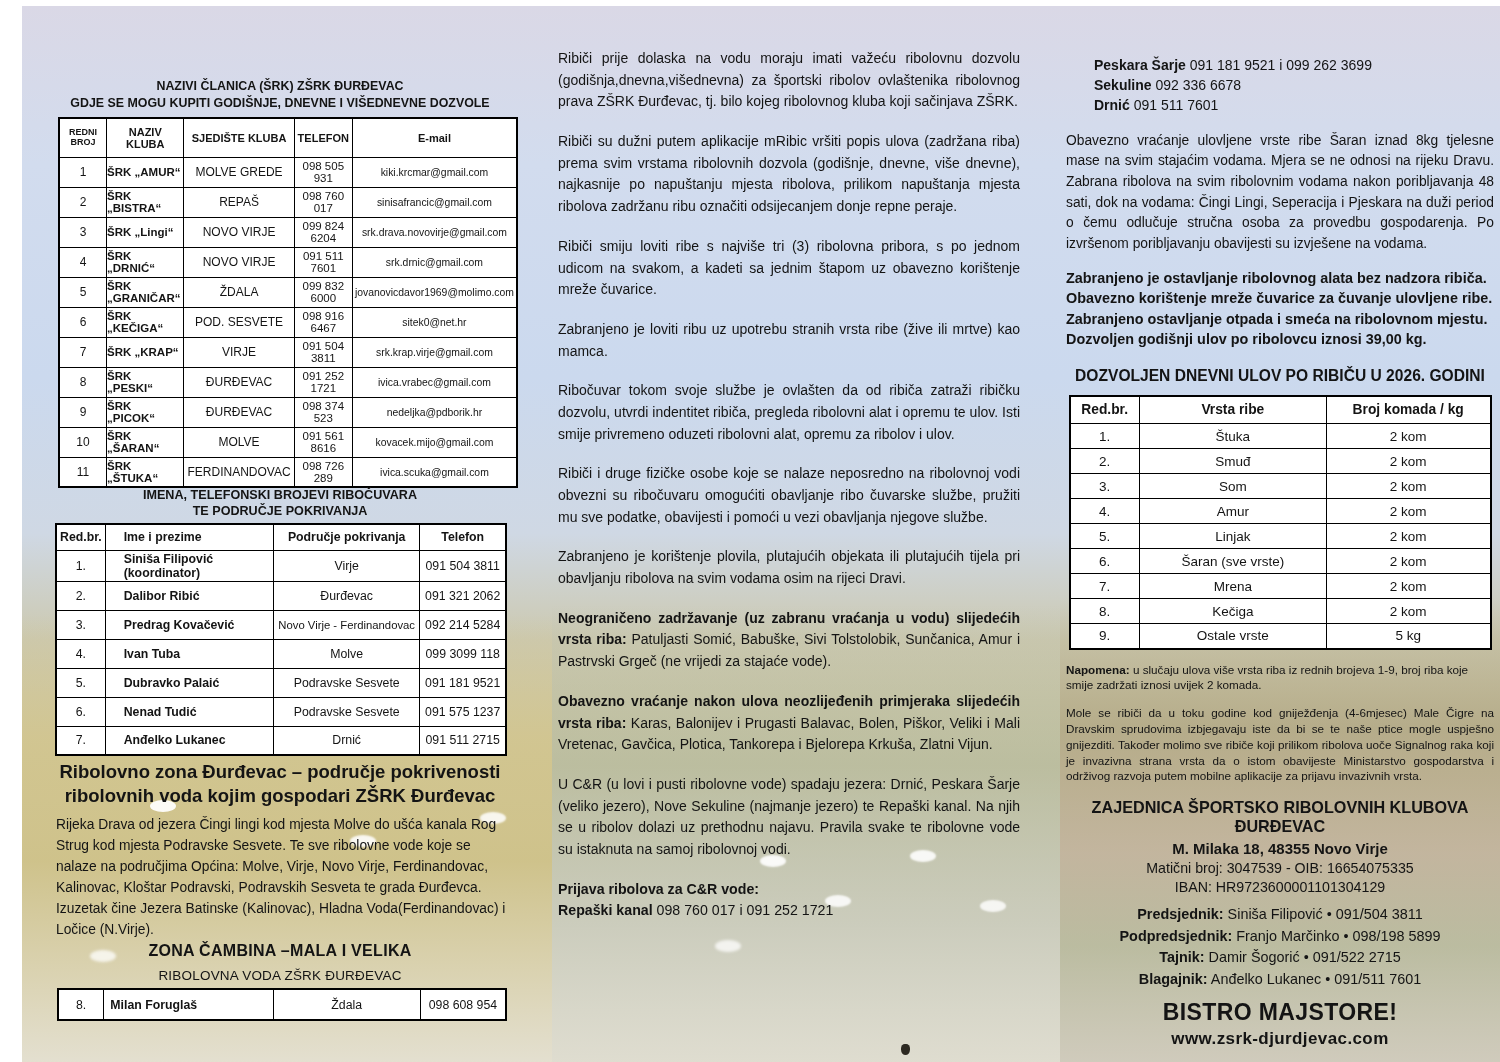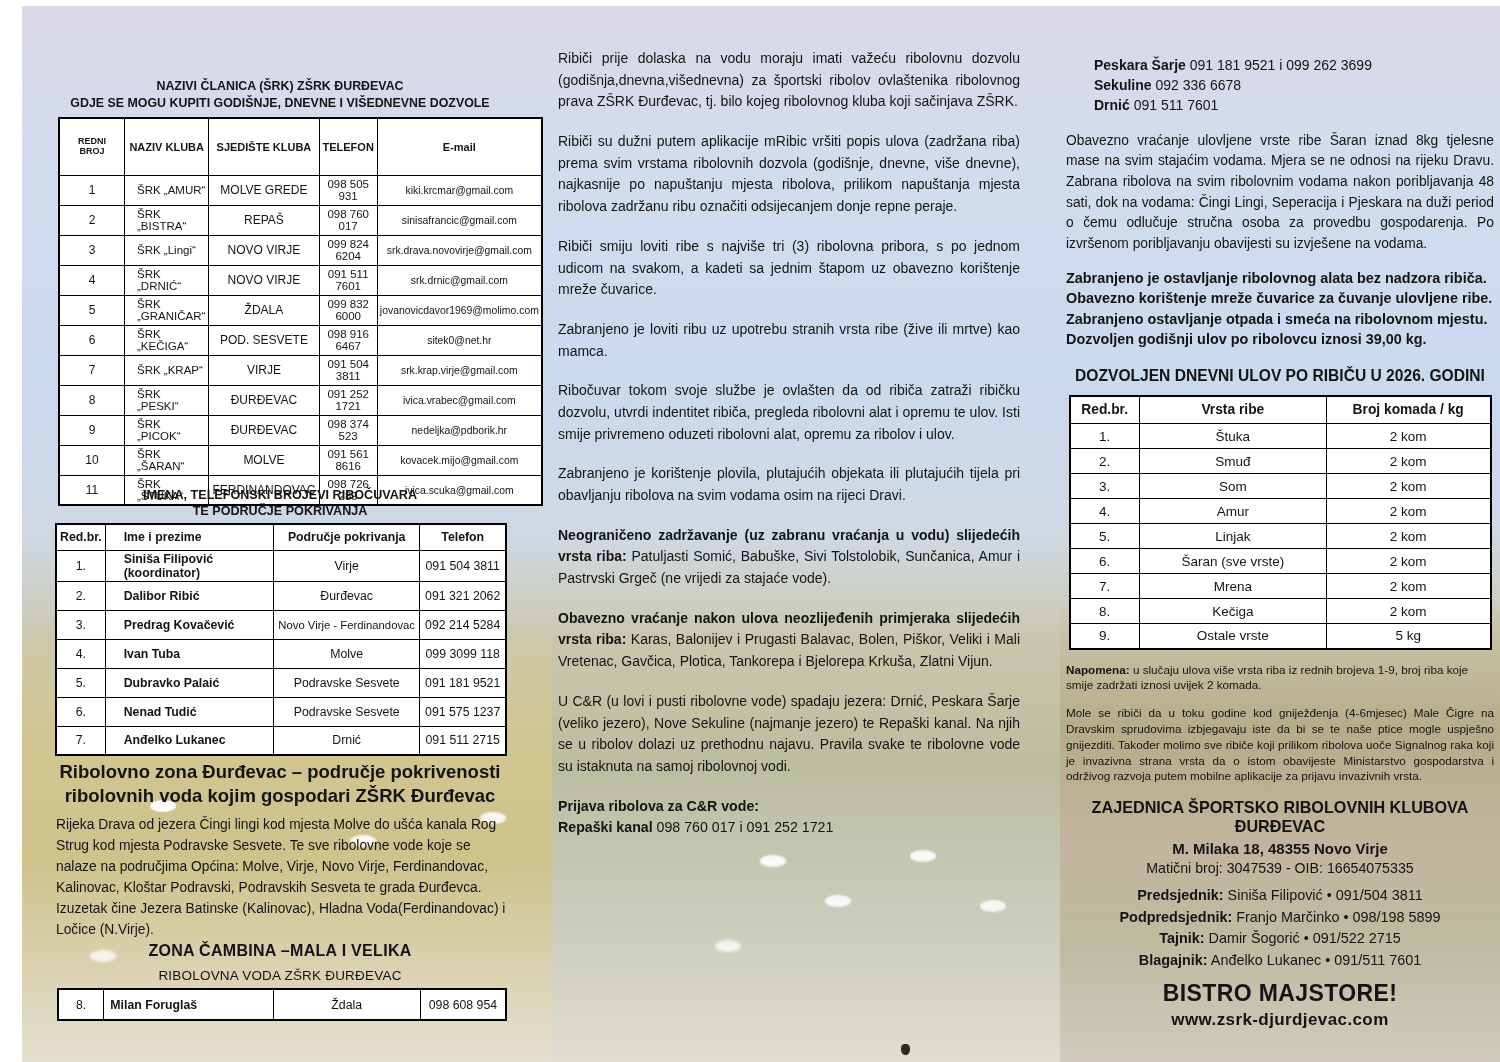--- a/index.html
+++ b/index.html
@@ -58,22 +58,22 @@
 
   
   table{border-collapse:collapse;background:#fff;border:2px solid #000;}
   td,th{border:1px solid #000;padding:1px 3px;text-align:center;vertical-align:middle;}
   th{font-weight:bold;}
 
   .clubs{width:445px;font-size:12px;}
   .clubs tr{height:30px;}
   .clubs tr.hd{height:34px;}
   .clubs th{font-size:11px;}
-  .clubs th.tiny{font-size:9px;line-height:1.1;padding:18px;}
-  .clubs td.nm{text-align:left;font-weight:normal;font-size:11.5px;padding-left:12px;}
+  .clubs th.tiny{font-size:9px;line-height:1.1;padding:9px;}
+  .clubs td.nm{text-align:left;font-weight:bold;font-size:11.5px;padding-left:0;}
   .clubs td.em{font-size:10.4px;padding:1px 2px;}
   .clubs td.ph{font-size:11.5px;padding:1px 1px;}
 
   .wardens{width:452px;font-size:12.3px;}
   .wardens tr{height:29px;}
   .wardens tr.hd{height:26px;}
   .wardens th{font-size:12.3px;}
   .wardens th.l, .wardens td.nm{text-align:left;font-weight:bold;padding-left:18px;}
   .wardens td.nm{font-size:12.3px;}
 
@@ -320,20 +320,21 @@
   </tr>
 </tbody>
   </table>
 
 <div class="abs m-col">
   <p class="mp just"><b></b><span>Ribiči prije dolaska na vodu moraju imati važeću ribolovnu dozvolu (godišnja,dnevna,višednevna) za športski ribolov ovlaštenika ribolovnog prava ZŠRK Đurđevac, tj. bilo kojeg ribolovnog kluba koji sačinjava ZŠRK.</span></p>
   <p class="mp just"><b></b><span>Ribiči su dužni putem aplikacije mRibic vršiti popis ulova (zadržana riba) prema svim vrstama ribolovnih dozvola (godišnje, dnevne, više dnevne), najkasnije po napuštanju mjesta ribolova, prilikom napuštanja mjesta ribolova zadržanu ribu označiti odsijecanjem donje repne peraje.</span></p>
   <p class="mp just"><b></b><span>Ribiči smiju loviti ribe s najviše tri (3) ribolovna pribora, s po jednom udicom na svakom, a kadeti sa jednim štapom uz obavezno korištenje mreže čuvarice.</span></p>
   <p class="mp just"><b></b><span>Zabranjeno je loviti ribu uz upotrebu stranih vrsta ribe (žive ili mrtve) kao mamca.</span></p>
   <p class="mp just"><b></b><span>Ribočuvar tokom svoje službe je ovlašten da od ribiča zatraži ribičku dozvolu, utvrdi indentitet ribiča, pregleda ribolovni alat i opremu te ulov. Isti smije privremeno oduzeti ribolovni alat, opremu za ribolov i ulov.</span></p>
+  <p class="mp just"><b></b><span>Ribiči i druge fizičke osobe koje se nalaze neposredno na ribolovnoj vodi obvezni su ribočuvaru omogućiti obavljanje ribo čuvarske službe, pružiti mu sve podatke, obavijesti i pomoći u vezi obavljanja njegove službe.</span></p>
   <p class="mp just"><b></b><span>Zabranjeno je korištenje plovila, plutajućih objekata ili plutajućih tijela pri obavljanju ribolova na svim vodama osim na rijeci Dravi.</span></p>
   <p class="mp just"><b>Neograničeno zadržavanje (uz zabranu vraćanja u vodu) slijedećih vrsta riba:</b><span> Patuljasti Somić, Babuške, Sivi Tolstolobik, Sunčanica, Amur i Pastrvski Grgeč (ne vrijedi za stajaće vode).</span></p>
   <p class="mp just"><b>Obavezno vraćanje nakon ulova neozlijeđenih primjeraka slijedećih vrsta riba:</b><span> Karas, Balonijev i Prugasti Balavac, Bolen, Piškor, Veliki i Mali Vretenac, Gavčica, Plotica, Tankorepa i Bjelorepa Krkuša, Zlatni Vijun.</span></p>
   <p class="mp just"><b></b><span>U C&amp;R (u lovi i pusti ribolovne vode) spadaju jezera: Drnić, Peskara Šarje (veliko jezero), Nove Sekuline (najmanje jezero) te Repaški kanal. Na njih se u ribolov dolazi uz prethodnu najavu. Pravila svake te ribolovne vode su istaknuta na samoj ribolovnoj vodi.</span></p>
   <div class="m-cr">
     <div><b>Prijava ribolova za C&amp;R vode:</b></div>
     <div><b>Repaški kanal</b><span>  098 760 017  i  091 252 1721</span></div>
   </div>
 </div>
 
@@ -415,20 +416,21 @@
   </tbody>
     </table>
 
   <div class="r-note"><b>Napomena:</b><span> u slučaju ulova više vrsta riba iz rednih brojeva 1-9, broj riba koje smije zadržati iznosi uvijek 2 komada.</span></div>
   <div class="r-note just">Mole se ribiči da u toku godine kod gniježđenja (4-6mjesec) Male Čigre na Dravskim sprudovima izbjegavaju iste da bi se te naše ptice mogle uspješno gnijezditi. Također molimo sve ribiče koji prilikom ribolova uoče Signalnog raka koji je invazivna strana vrsta da o istom obavijeste Ministarstvo gospodarstva i održivog razvoja putem mobilne aplikacije za prijavu invazivnih vrsta.</div>
 
   <div class="r-org">
     <div class="r-orgname">ZAJEDNICA  ŠPORTSKO RIBOLOVNIH KLUBOVA ĐURĐEVAC</div>
     <div class="r-orgaddr">M. Milaka 18, 48355 Novo Virje</div>
     <div class="r-orgline">Matični broj: 3047539 -  OIB: 16654075335</div>
+    <div class="r-orgline">IBAN: HR9723600001101304129</div>
     <div class="r-officials">
       <div class="r-official"><b>Predsjednik:</b><span>  Siniša Filipović • 091/504 3811</span></div>
       <div class="r-official"><b>Podpredsjednik:</b><span> Franjo Marčinko •  098/198 5899</span></div>
       <div class="r-official"><b>Tajnik:</b><span> Damir Šogorić • 091/522 2715</span></div>
       <div class="r-official"><b>Blagajnik:</b><span> Anđelko Lukanec • 091/511 7601</span></div>
     </div>
     <div class="r-slogan">BISTRO MAJSTORE!</div>
     <div class="r-web">www.zsrk-djurdjevac.com</div>
   </div>
 </div>

